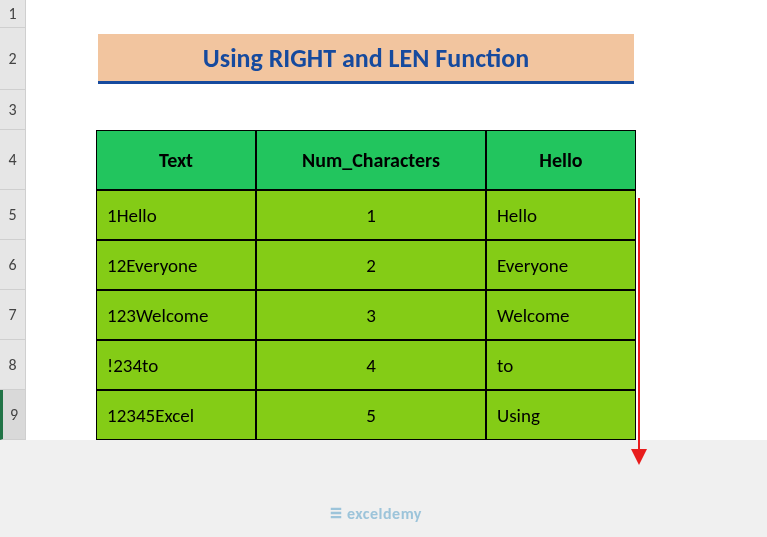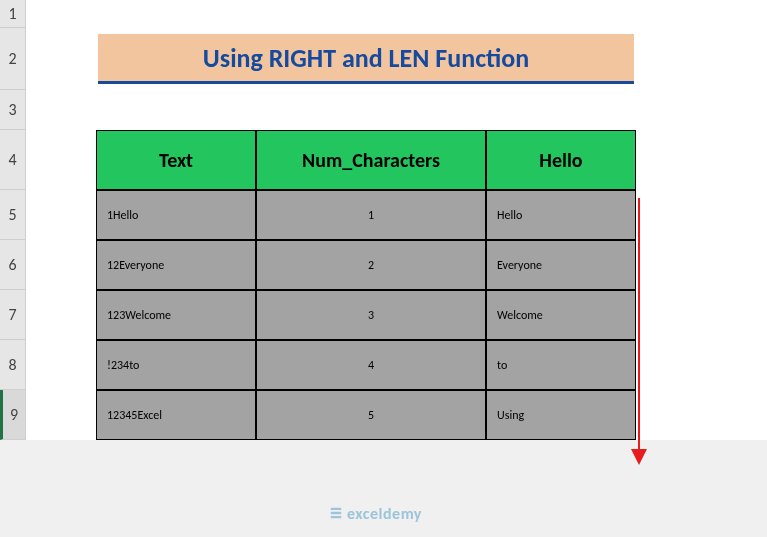--- a/index.html
+++ b/index.html
@@ -53,25 +53,25 @@
     background: #22c55e;
     font-weight: 700;
     font-size: 20px;
     display: flex;
     align-items: center;
     justify-content: center;
     border: 1px solid #000;
   }
   .td {
     border: 1px solid #000;
-    font-size: 12px;
+    font-size: 19px;
     display: flex;
     align-items: center;
     padding: 0 10px;
-    background: #a3a3a3;
+    background: #84cc16;
   }
   .td.center {
     justify-content: center;
   }
   .watermark {
     position: absolute;
     bottom: 14px;
     left: 0;
     right: 16px;
     text-align: center;

